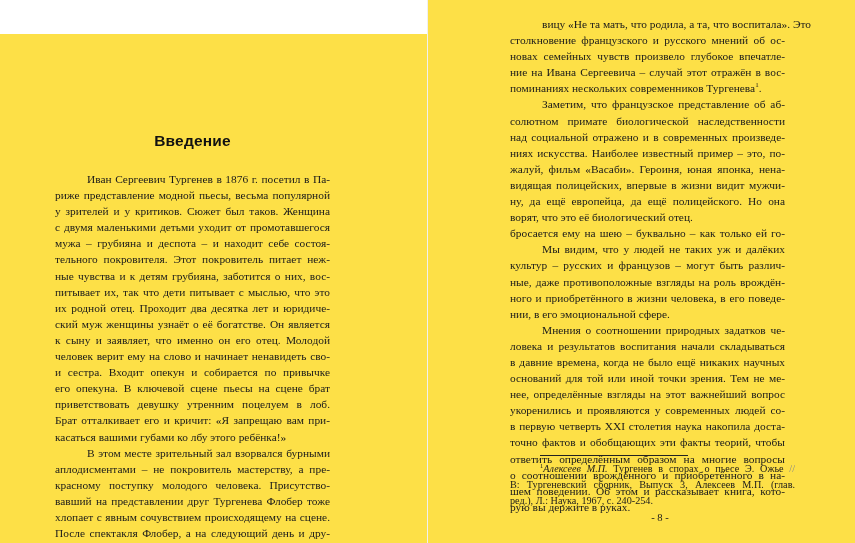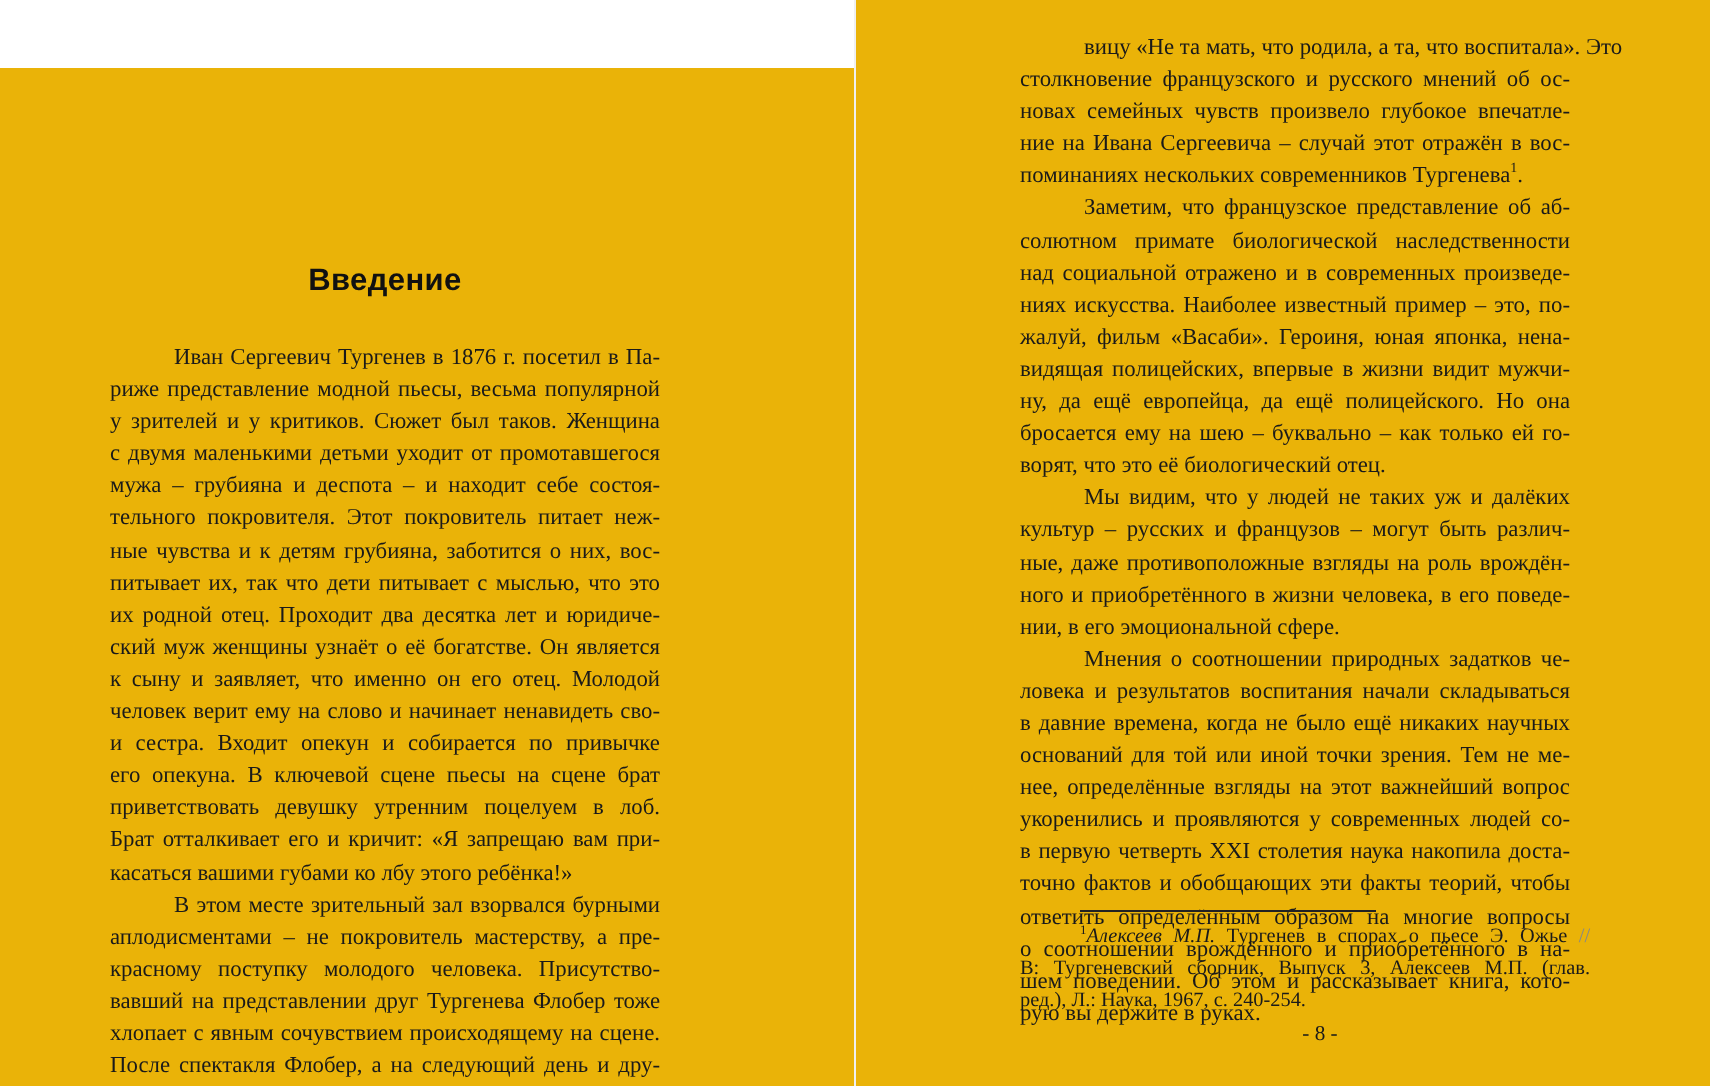--- a/index.html
+++ b/index.html
@@ -18,21 +18,21 @@
     .spread {
       position: absolute;
       left: 0; top: 0;
       width: 855px;
       height: 543px;
     }
     .page {
       position: absolute;
       top: 0;
       height: 543px;
-      background: #eab308;
+      background: #fde047;
     }
     .page-left { left: 0; width: 427px; margin-top: 34px; }
     .page-right { left: 428px; width: 427px; }
     .gutter {
       position: absolute;
       left: 427px;
       top: 0;
       width: 1px;
       height: 543px;
       background: #f0f0f0;
@@ -167,22 +167,22 @@
           <span class="line last">поминаниях нескольких современников Тургенева<sup class="fnref">1</sup>.</span>
         </div>
       <div class="paragraph">
           <span class="line indent">Заметим, что французское представление об аб-</span>
           <span class="line">солютном примате биологической наследственности</span>
           <span class="line">над социальной отражено и в современных произведе-</span>
           <span class="line">ниях искусства. Наиболее известный пример – это, по-</span>
           <span class="line">жалуй, фильм «Васаби». Героиня, юная японка, нена-</span>
           <span class="line">видящая полицейских, впервые в жизни видит мужчи-</span>
           <span class="line">ну, да ещё европейца, да ещё полицейского. Но она</span>
+          <span class="line last">ворят, что это её биологический отец.</span>
           <span class="line">бросается ему на шею – буквально – как только ей го-</span>
-          <span class="line last">ворят, что это её биологический отец.</span>
         </div>
       <div class="paragraph">
           <span class="line indent">Мы видим, что у людей не таких уж и далёких</span>
           <span class="line">культур – русских и французов – могут быть различ-</span>
           <span class="line">ные, даже противоположные взгляды на роль врождён-</span>
           <span class="line">ного и приобретённого в жизни человека, в его поведе-</span>
           <span class="line last">нии, в его эмоциональной сфере.</span>
         </div>
       <div class="paragraph">
           <span class="line indent">Мнения о соотношении природных задатков че-</span>

